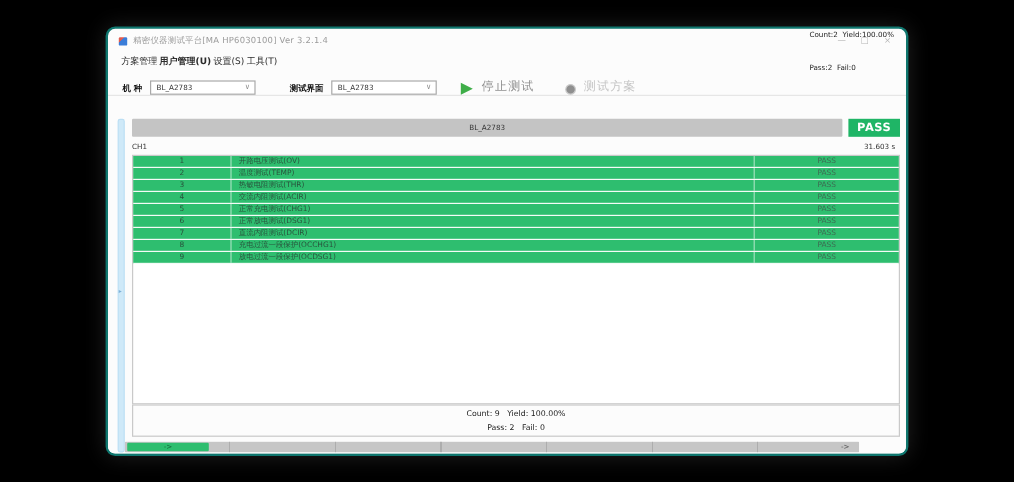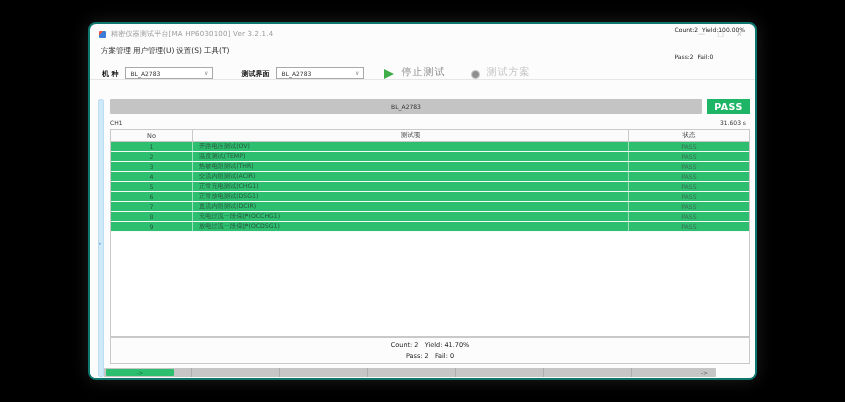--- a/index.html
+++ b/index.html
@@ -16,21 +16,21 @@
   .appicon { width:7px; height:7px; border-radius:1px; flex:0 0 auto;
     background:linear-gradient(135deg,#e05a4e 0 32%,#3b7dd8 32% 100%); }
   .apptitle { margin-left:5px; font-size:7px; color:#9a9a9a; letter-spacing:.2px; }
   .wbtns { margin-left:auto; display:flex; }
   .wbtn { width:19px; height:16px; display:flex; align-items:center; justify-content:center;
     color:#b4b4b4; font-size:7px; cursor:default; }
 
   
   .menubar { height:13px; display:flex; align-items:center; gap:2px; padding-left:11px; }
   .menuitem { font-size:7.5px; color:#2b2b2b; }
-  .menuitem.bold { font-weight:normal; }
+  .menuitem.bold { font-weight:bold; }
 
   
   .tabrow { height:16px; display:flex; border-top:1px solid #ededed; border-bottom:1px solid #e2e2e2; }
   .tab { width:50%; display:flex; align-items:center; justify-content:center;
     font-size:10.5px; letter-spacing:3px; }
   .tab.plan { background:#fcfcfc; color:#4d4d4d; }
   .tab.test { background:#a8d8f3; color:#ffffff; }
 
   
   .toolbar { height:23px; display:flex; align-items:flex-end; padding:0 8px 0 12px;
@@ -154,25 +154,20 @@
         <span>BL_A2783</span>
       </div>
       <div class="passbadge">PASS</div>
 
       <div class="chrow">
         <span class="ch">CH1</span>
         <span class="elapsed">31.603 s</span>
       </div>
 
       <div class="tablebox">
-        <div class="thead">
-          <div>No</div>
-          <div>测试项</div>
-          <div>状态</div>
-        </div>
         <div class="trow">
           <div class="cell-no">1</div>
           <div class="cell-item">开路电压测试(OV)</div>
           <div class="cell-state">PASS</div>
         </div>
         <div class="trow">
           <div class="cell-no">2</div>
           <div class="cell-item">温度测试(TEMP)</div>
           <div class="cell-state">PASS</div>
         </div>
@@ -207,21 +202,21 @@
           <div class="cell-state">PASS</div>
         </div>
         <div class="trow">
           <div class="cell-no">9</div>
           <div class="cell-item">放电过流一段保护(OCDSG1)</div>
           <div class="cell-state">PASS</div>
         </div>
       </div>
 
       <div class="footstats">
-        <div>Count: 2   Yield: 41.70%</div>
+        <div>Count: 9   Yield: 100.00%</div>
         <div>Pass: 2   Fail: 0</div>
       </div>
 
       <div class="scrollbar">
         <div class="thumb">-&gt;</div>
         <div class="endarrow">-&gt;</div>
       </div>
     </div>
 
   </div>

